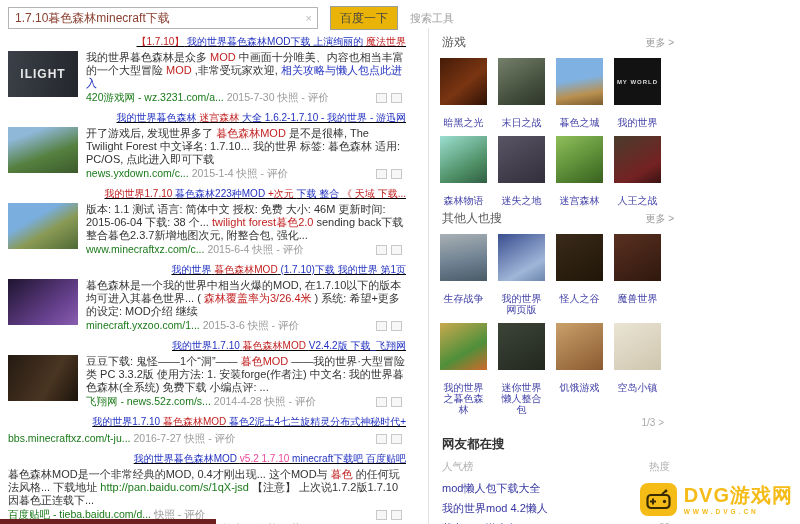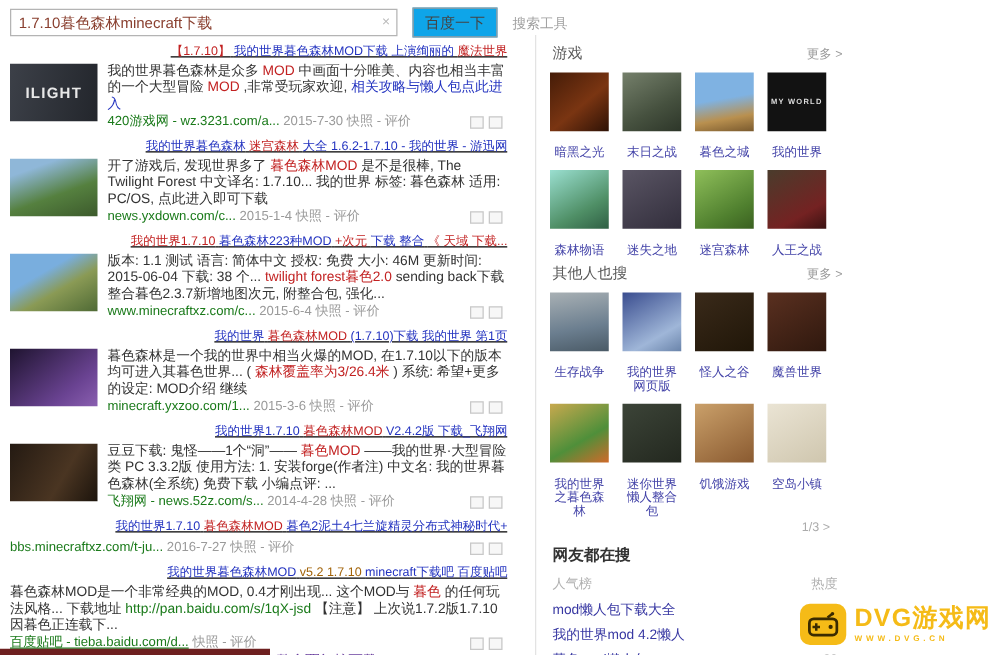--- a/index.html
+++ b/index.html
@@ -10,21 +10,21 @@
   
   .searchbar{position:absolute;left:8px;top:6px;display:flex;align-items:center;gap:12px}
   .input-wrap{position:relative}
   .sinput{
     width:282px;height:20px;border:1px solid #b4b4b4;padding:0 20px 0 6px;
     font-size:12px;color:#8a4030;outline:none;background:#fff;
     font-family:"Liberation Sans","DejaVu Sans",sans-serif;
   }
   .clear{position:absolute;right:6px;top:4px;font-size:11px;color:#b9b9b9;cursor:pointer;line-height:14px}
   .sbtn{
-    height:24px;padding:0 9px;border:1px solid #9c9c9c;background:#0ea5e9;
+    height:24px;padding:0 9px;border:1px solid #9c9c9c;background:#eab308;
     font-size:12px;color:#444;cursor:pointer;font-family:inherit;
   }
   .stools{font-size:11px;color:#a0a0a0;cursor:pointer}
   
   .results{position:absolute;left:8px;top:34px;width:398px}
   .result{margin-bottom:6px}
   .rtitle{
     font-size:10px;line-height:15px;text-decoration:underline;cursor:pointer;
     white-space:nowrap;overflow:hidden;text-align:right;
   }
@@ -353,21 +353,21 @@
       </div>
 
     </div>
 
     <div class="result">
       <div class="rtitle">
         
       
           <span style="color: rgb(35, 51, 192);">我的世界暮色森林MOD</span>
         
-          <span style="color: #a16207;"> v5.2 1.7.10 </span>
+          <span style="color: #ec4899;"> v5.2 1.7.10 </span>
         
           <span style="color: rgb(35, 51, 192); margin-top: 44px;">minecraft下载吧 百度贴吧</span>
         </div>
       <div class="rbody">
 
         <div class="rcol">
           <div class="rdesc">
             
           
               <span style="color: rgb(51, 51, 51);">暮色森林MOD是一个非常经典的MOD, 0.4才刚出现... 这个MOD与</span>
@@ -377,21 +377,21 @@
               <span style="color: rgb(51, 51, 51);">的任何玩法风格... 下载地址 </span>
             
               <span style="color: rgb(26, 122, 26);">http://pan.baidu.com/s/1qX-jsd</span>
             
               <span style="color: rgb(51, 51, 51);"> 【注意】 上次说1.7.2版1.7.10因暮色正连载下...</span>
             </div>
           <div class="rmeta">
             <span>
               
             
-                <span style="color: rgb(26, 122, 26); text-decoration: underline;">百度贴吧 - tieba.baidu.com/d...</span>
+                <span style="color: rgb(26, 122, 26);">百度贴吧 - tieba.baidu.com/d...</span>
               
                 <span style="color: rgb(154, 154, 154);">   </span>
               
                 <span style="color: rgb(154, 154, 154);">快照 - 评价</span>
               </span>
             <span class="ricons">
               <span class="ricon"></span>
               <span class="ricon"></span>
             </span>
           </div>

